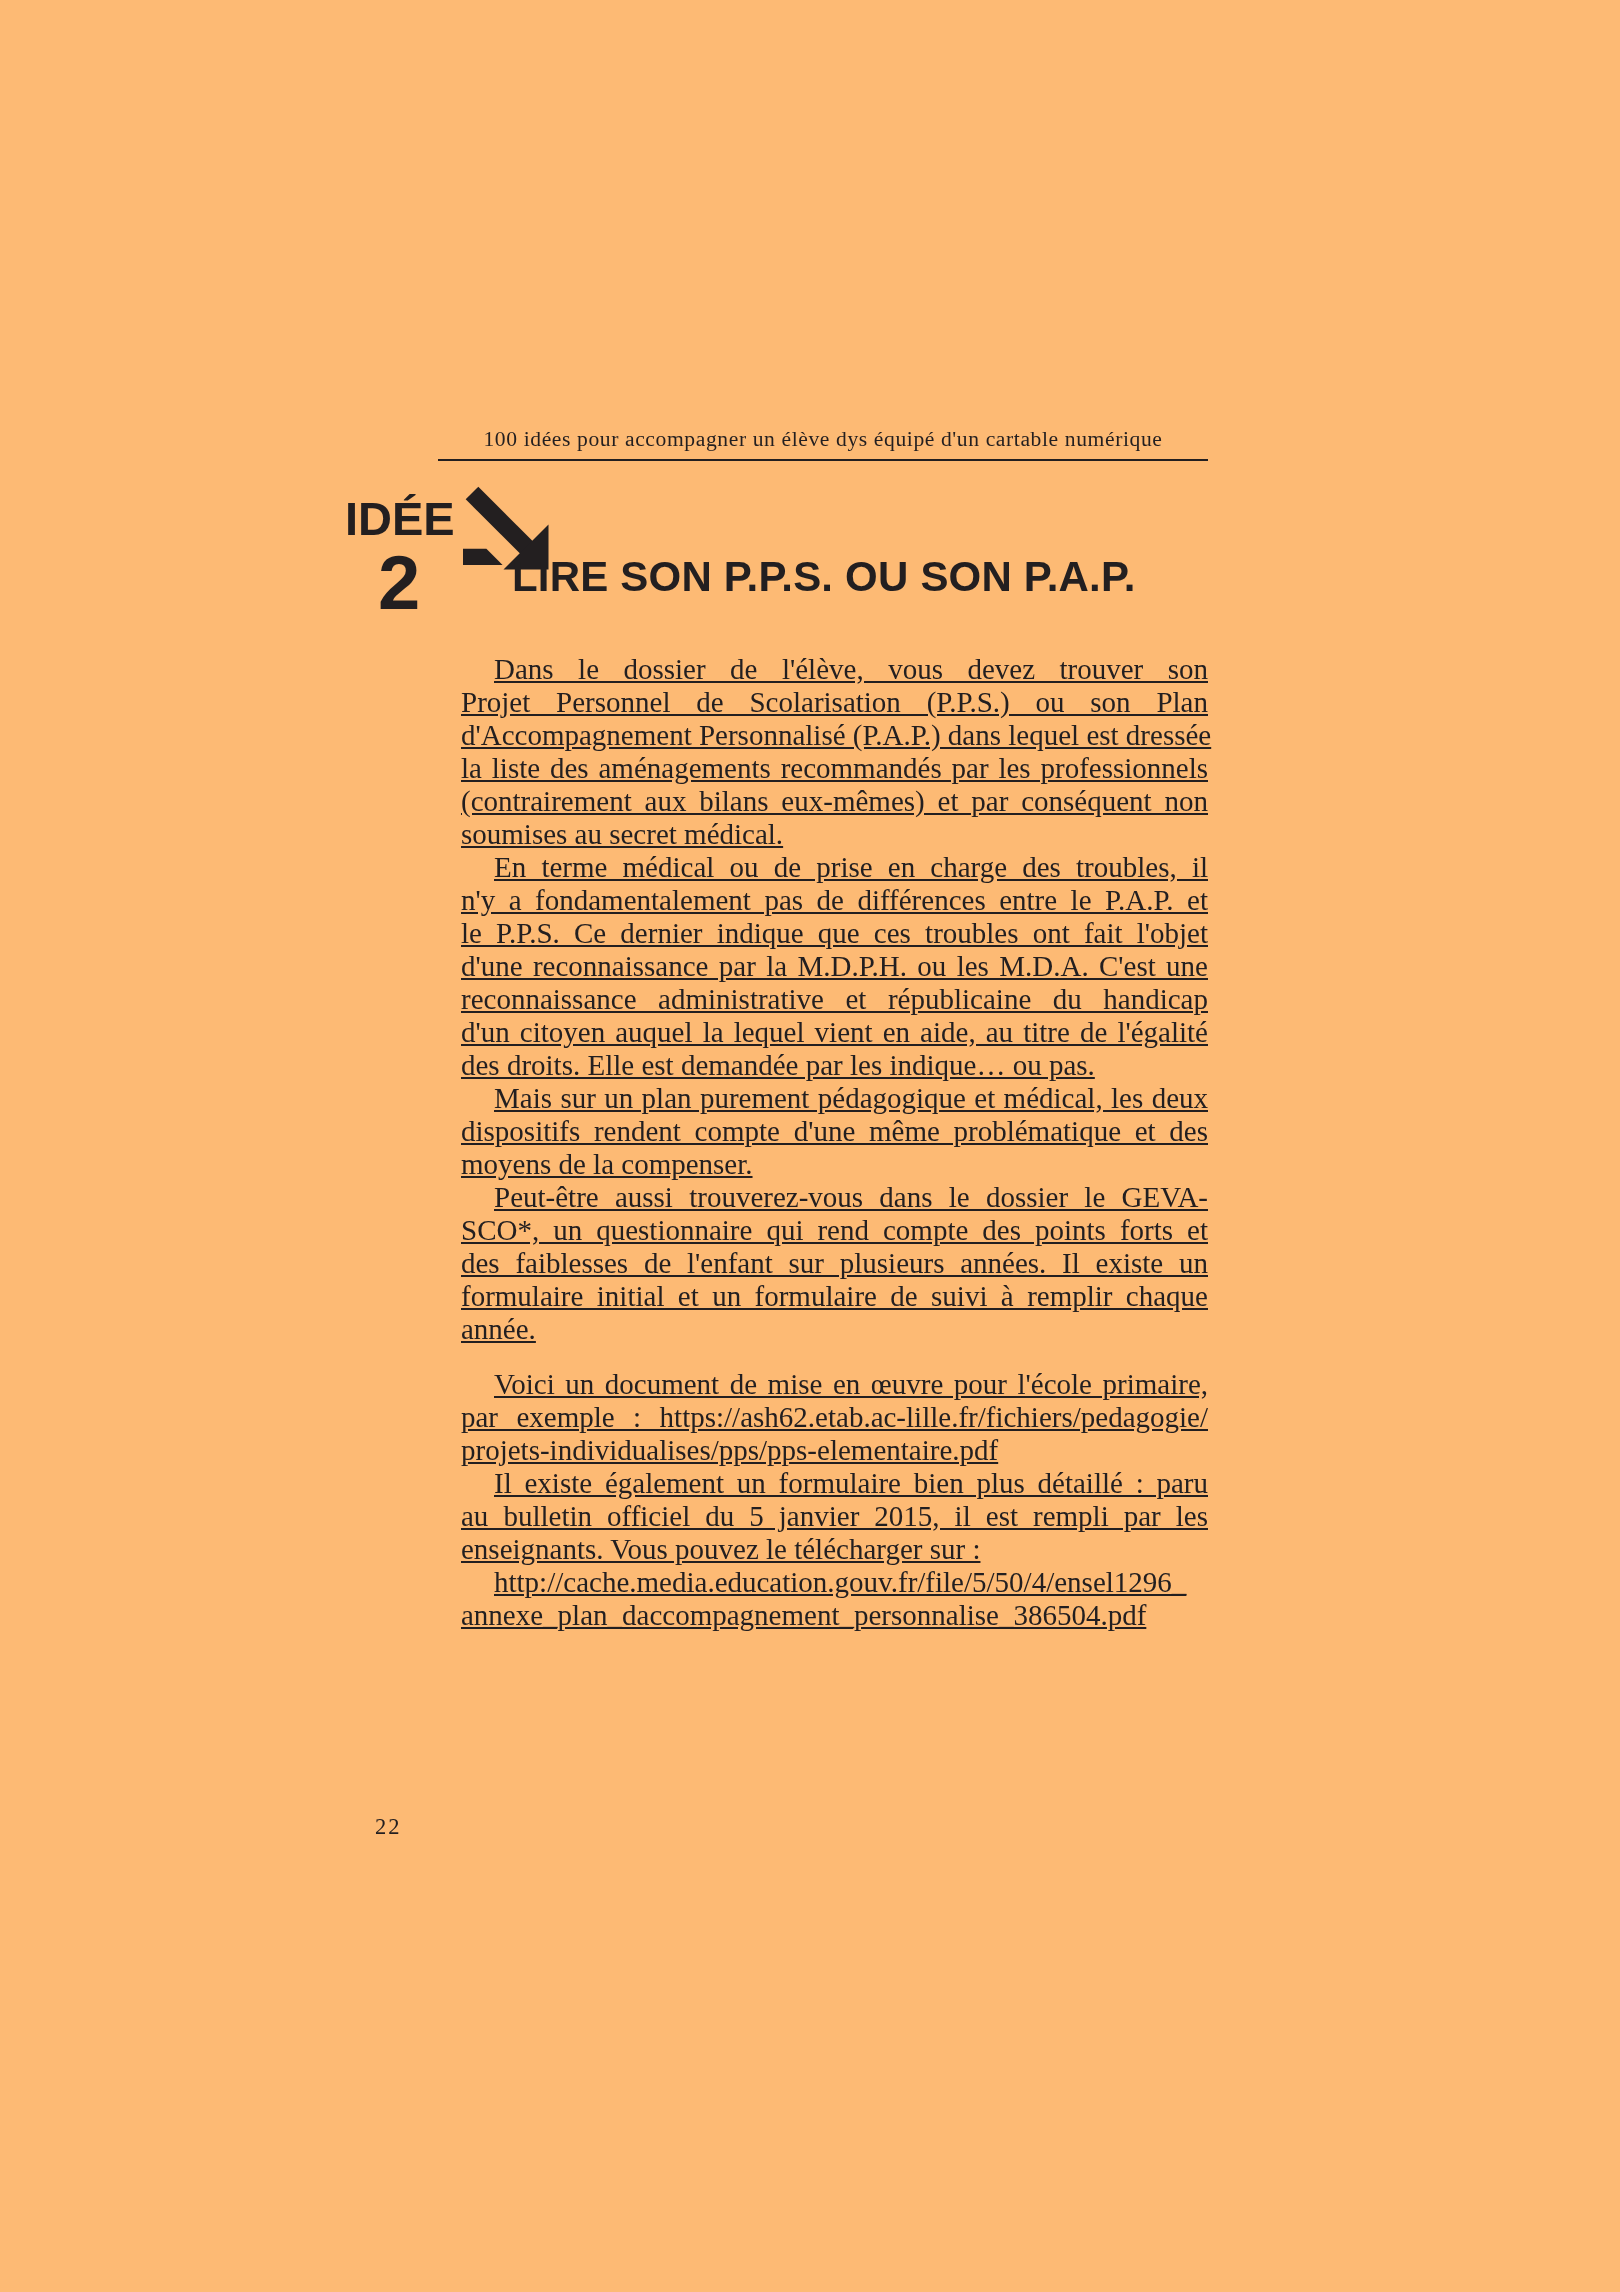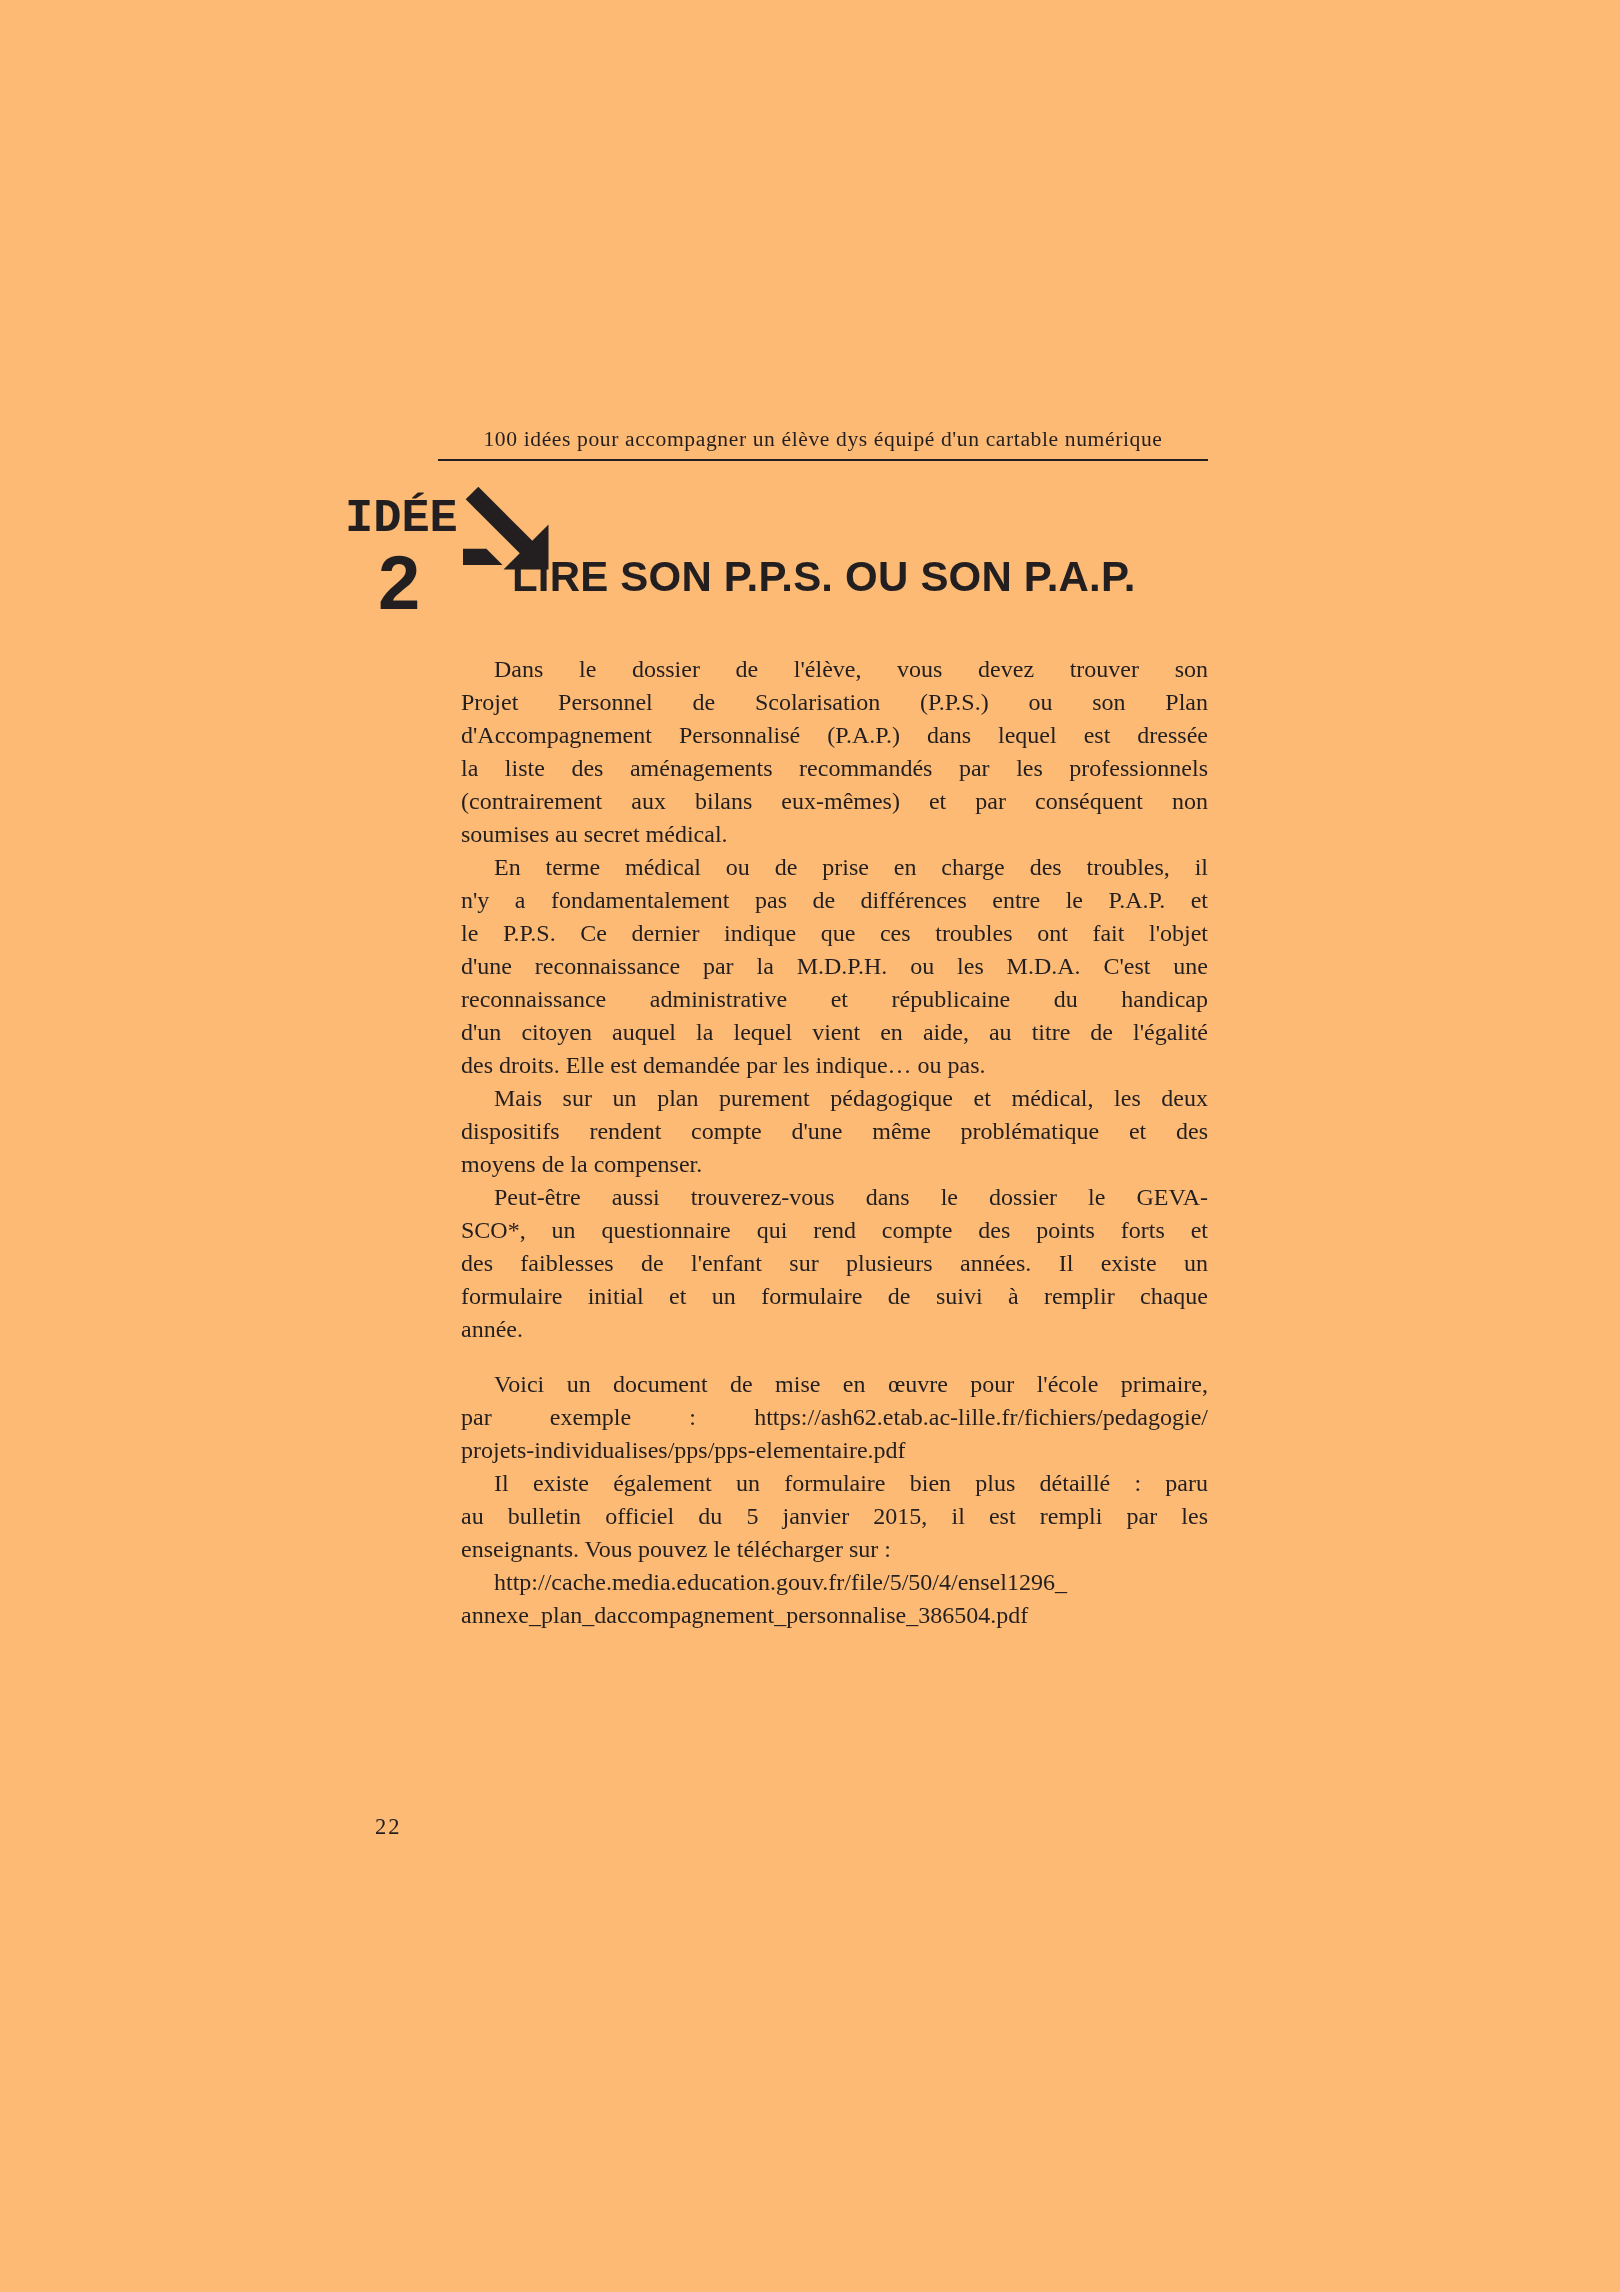--- a/index.html
+++ b/index.html
@@ -31,21 +31,21 @@
     width: 770px;
     height: 2px;
     background: #231f20;
   }
 
   
   .idea-label {
     position: absolute;
     left: 345px;
     top: 495px;
-    font-family: Liberation Mono, monospace;
+    font-family: Liberation Sans, sans-serif;
     font-weight: bold;
     font-size: 47px;
     letter-spacing: 0px;
     line-height: 1;
   }
   .idea-number {
     position: absolute;
     left: 378px;
     top: 545px;
     font-family: "Liberation Sans", sans-serif;
@@ -70,22 +70,23 @@
     letter-spacing: 0.2px;
     white-space: nowrap;
   }
 
   
   .body-text {
     position: absolute;
     left: 461px;
     top: 653px;
     width: 747px;
-    font-size: 24px;
+    font-size: 29px;
     line-height: 33px;
+    text-decoration: underline;
   }
   .paragraph { margin: 0; }
   .paragraph.space-before { margin-top: 21.6px; }
   .line {
     text-align: justify;
     text-align-last: justify;
     white-space: nowrap;
     height: 33px;
   }
   .line.indent { padding-left: 33px; }

